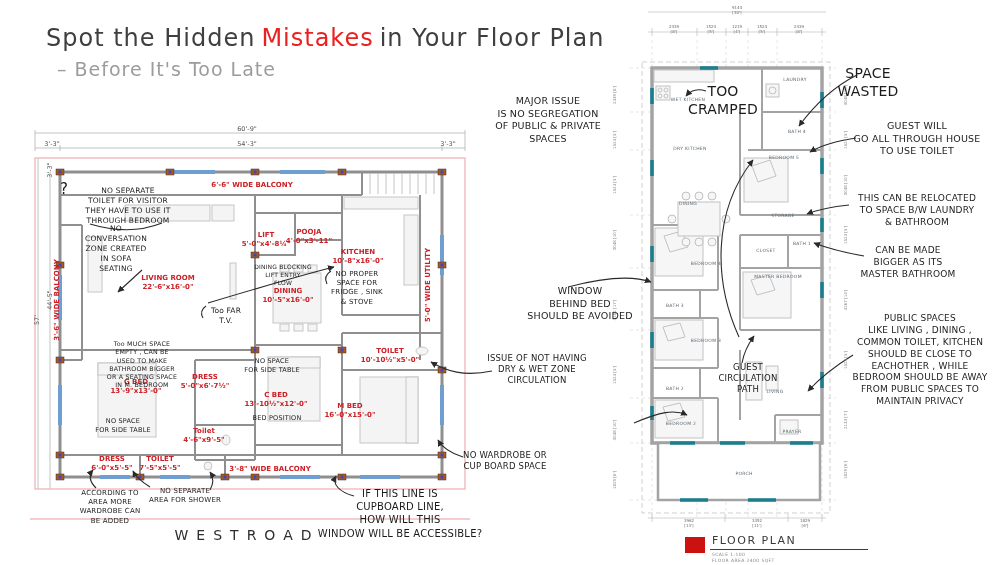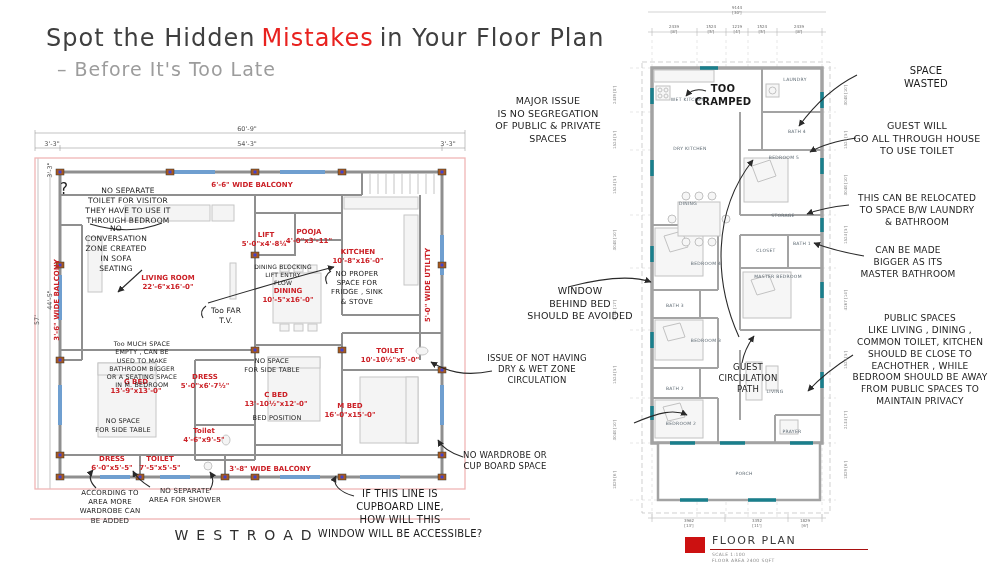--- a/index.html
+++ b/index.html
@@ -515,25 +515,25 @@
     </div>
     <div class="note" style="left: 537px; top: 353px; font-size: 8.5px;">
       <div>ISSUE OF NOT HAVING</div>
       <div>DRY &amp; WET ZONE</div>
       <div>CIRCULATION</div>
     </div>
     <div class="note" style="left: 505px; top: 450px; font-size: 8.5px;">
       <div>NO WARDROBE OR</div>
       <div>CUP BOARD SPACE</div>
     </div>
-    <div class="note" style="left: 723px; top: 82px; font-size: 10px; font-weight: bold;">
+    <div class="note" style="left: 723px; top: 82px; font-size: 14px;">
       <div>TOO</div>
       <div>CRAMPED</div>
     </div>
-    <div class="note" style="left: 926px; top: 64px; font-size: 10px;">
+    <div class="note" style="left: 868px; top: 64px; font-size: 14px;">
       <div>SPACE</div>
       <div>WASTED</div>
     </div>
     <div class="note" style="left: 917px; top: 120px; font-size: 9.5px;">
       <div>GUEST WILL</div>
       <div>GO ALL THROUGH HOUSE</div>
       <div>TO USE TOILET</div>
     </div>
     <div class="note" style="left: 917px; top: 193px; font-size: 9px;">
       <div>THIS CAN BE RELOCATED</div>

